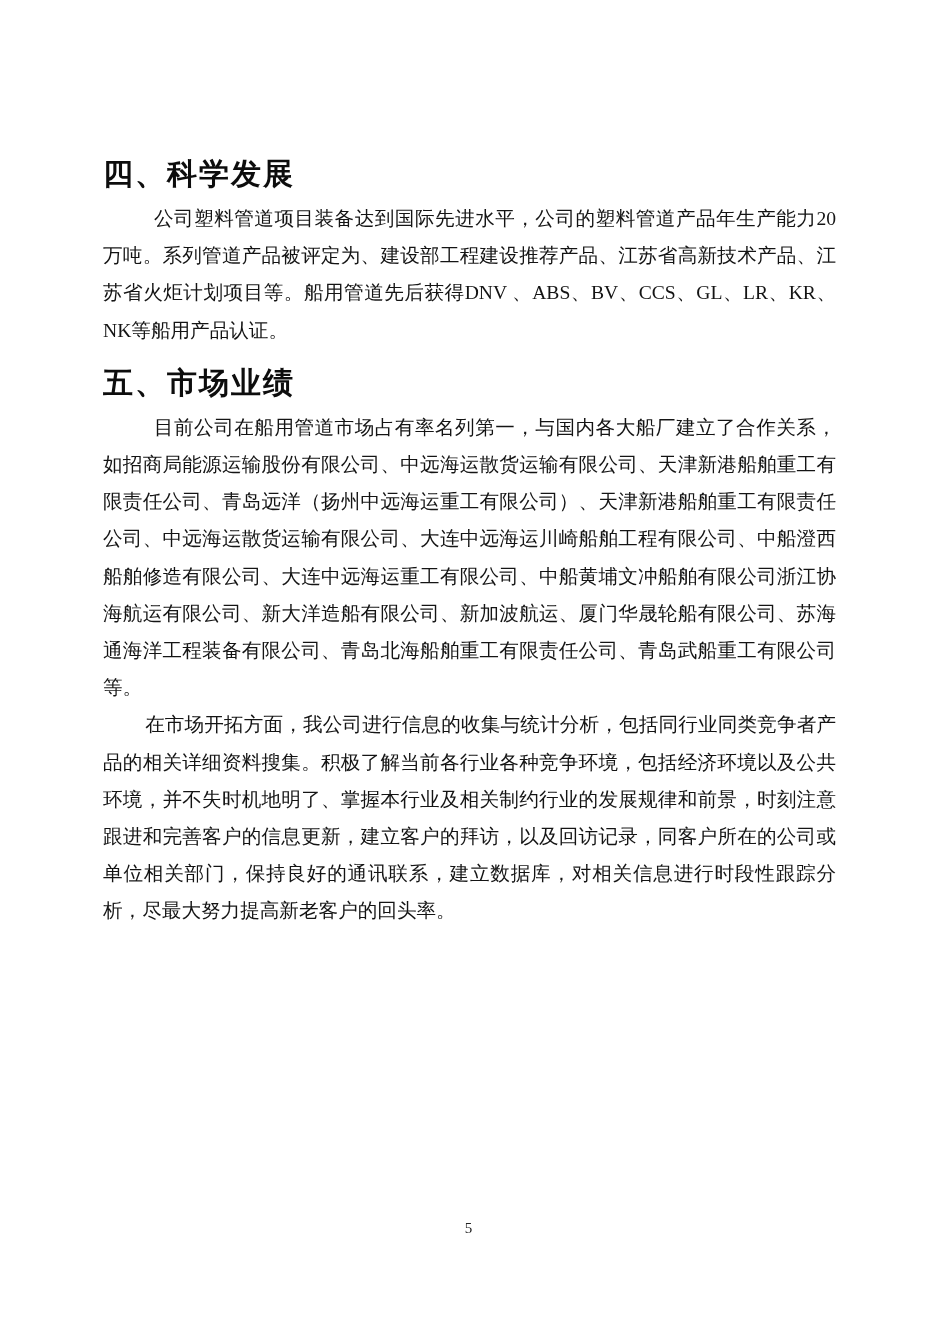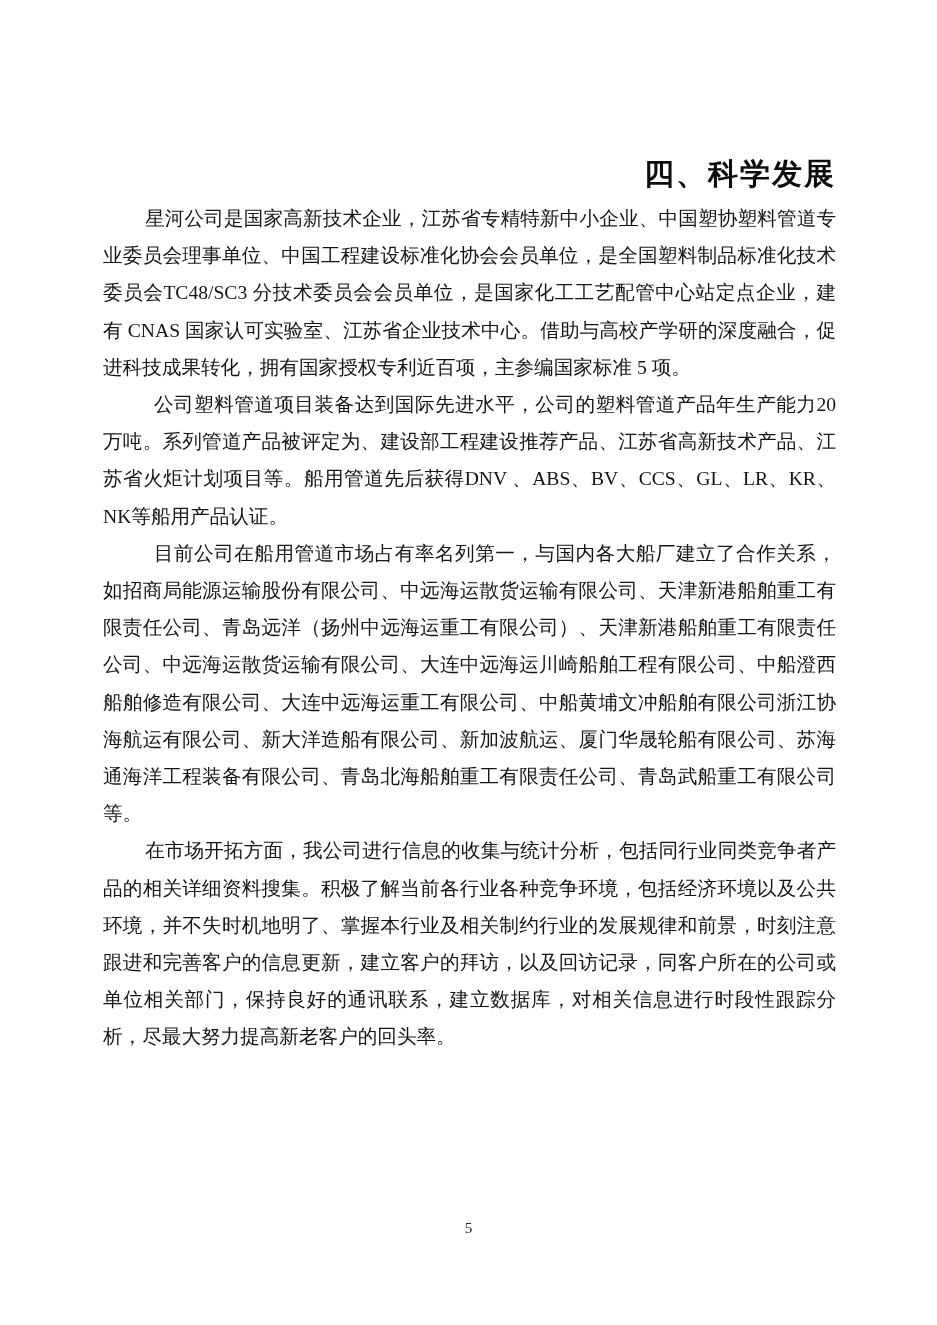--- a/index.html
+++ b/index.html
@@ -21,21 +21,21 @@
     left: 103px;
     top: 0;
     width: 733px;
     padding-top: 140px;
   }
   .sec-heading {
     font-family: "Liberation Sans", "DejaVu Sans", sans-serif;
     font-size: 30px;
     font-weight: 700;
     line-height: 36px;
-    text-align: right;
+    text-align: left;
     letter-spacing: 2px;
     margin: 16px 0 8px 0;
     color: #0d0d0d;
   }
   .para {
     font-size: 19.6px;
     line-height: 37.2px;
     text-align: justify;
     text-justify: inter-ideograph;
     margin: 0;
@@ -54,24 +54,24 @@
   }
 </style>
 </head>
 <body>
 
 <div class="page">
   <div class="content">
 
     <h1 class="sec-heading">四、科学发展</h1>
 
-    <p class="para indent-a">星河公司是国家高新技术企业，江苏省专精特新中小企业、中国塑协塑料管道专业委员会理事单位、中国工程建设标准化协会会员单位，是全国塑料制品标准化技术委员会TC48/SC3 分技术委员会会员单位，是国家化工工艺配管中心站定点企业，建有 CNAS 国家认可实验室、江苏省企业技术中心。借助与高校产学研的深度融合，促进科技成果转化，拥有国家授权专利近百项，主参编国家标准 5 项。</p>
 
     <p class="para indent-b">公司塑料管道项目装备达到国际先进水平，公司的塑料管道产品年生产能力20万吨。系列管道产品被评定为、建设部工程建设推荐产品、江苏省高新技术产品、江苏省火炬计划项目等。船用管道先后获得DNV 、ABS、BV、CCS、GL、LR、KR、NK等船用产品认证。</p>
 
+    <h1 class="sec-heading">五、市场业绩</h1>
 
     <p class="para indent-b">目前公司在船用管道市场占有率名列第一，与国内各大船厂建立了合作关系，如招商局能源运输股份有限公司、中远海运散货运输有限公司、天津新港船舶重工有限责任公司、青岛远洋（扬州中远海运重工有限公司）、天津新港船舶重工有限责任公司、中远海运散货运输有限公司、大连中远海运川崎船舶工程有限公司、中船澄西船舶修造有限公司、大连中远海运重工有限公司、中船黄埔文冲船舶有限公司浙江协海航运有限公司、新大洋造船有限公司、新加波航运、厦门华晟轮船有限公司、苏海通海洋工程装备有限公司、青岛北海船舶重工有限责任公司、青岛武船重工有限公司等。</p>
 
     <p class="para indent-a">在市场开拓方面，我公司进行信息的收集与统计分析，包括同行业同类竞争者产品的相关详细资料搜集。积极了解当前各行业各种竞争环境，包括经济环境以及公共环境，并不失时机地明了、掌握本行业及相关制约行业的发展规律和前景，时刻注意跟进和完善客户的信息更新，建立客户的拜访，以及回访记录，同客户所在的公司或单位相关部门，保持良好的通讯联系，建立数据库，对相关信息进行时段性跟踪分析，尽最大努力提高新老客户的回头率。</p>
 
   </div>
 
   <div class="page-number">5</div>
 </div>
 

